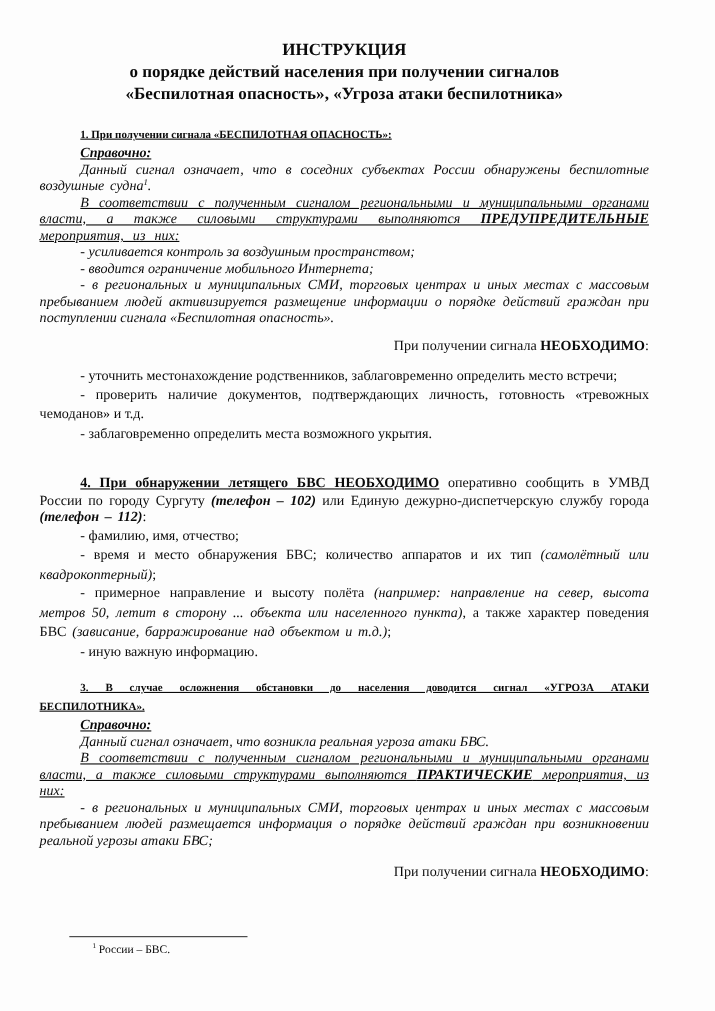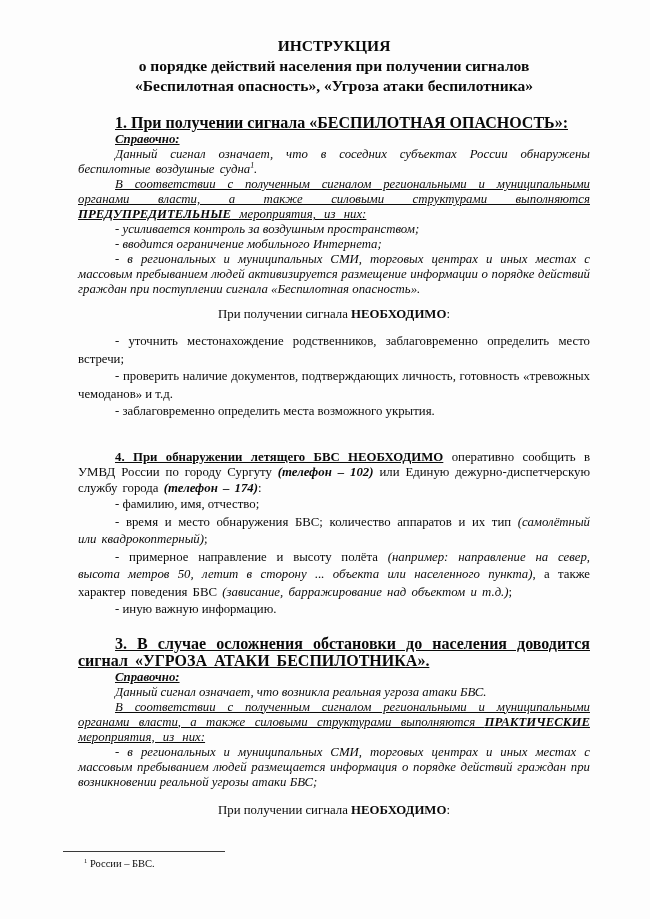--- a/index.html
+++ b/index.html
@@ -5,32 +5,32 @@
   html, body { margin: 0; padding: 0; background: #ffffff; }
   .page {
     position: relative;
     width: 650px;
     height: 919px;
     background: #fdfdfd;
     color: #0a0a0a;
     font-family: "Liberation Serif", "DejaVu Serif", serif;
     font-size: 12.8px;
     line-height: 15px;
-    padding: 36px 60px 0 78px;
+    padding: 36px 60px 0 36px;
     box-sizing: border-box;
     overflow: hidden;
   }
   p { margin: 0; text-align: justify; text-indent: 37px; }
   .title-block p { text-align: center; text-indent: 0; font-weight: bold; font-size: 15.5px; line-height: 20px; }
-  .h1 { font-weight: bold; font-size: 16px; line-height: 17px; }
+  .h1 { font-weight: bold; font-size: 10px; line-height: 17px; }
   .ul { text-decoration: underline; }
   .it { font-style: italic; }
   .bold { font-weight: bold; }
   .sprav { font-weight: bold; font-style: italic; text-decoration: underline; margin-top: 20px; }
-  .center { text-align: center; text-indent: 0; }
+  .center { text-align: right; text-indent: 0; }
   .ws5 { word-spacing: 5px; }
   .ws3 { word-spacing: 3px; }
   .ws2 { word-spacing: 2px; }
   .lh17 p { line-height: 17.5px; }
   sup { font-size: 0.62em; vertical-align: super; line-height: 0; font-style: inherit; }
   #sec1-heading { margin-top: 18px; margin-bottom: 1px; }
   #sec1-alert { margin: 10px 0 11px; }
   #sec2-intro { margin-top: 29px; line-height: 15.5px; }
   #sec3-heading { margin-top: 16px; margin-bottom: 1px; }
   #sec3-alert { margin-top: 13px; }
@@ -64,21 +64,21 @@
   </div>
 
   <p class="center" id="sec1-alert"><span>При получении сигнала </span><span class="bold">НЕОБХОДИМО</span><span>:</span></p>
 
   <div class="lh17">
     <p>- уточнить местонахождение родственников, заблаговременно определить место встречи;</p>
     <p>- проверить наличие документов, подтверждающих личность, готовность «тревожных чемоданов» и т.д.</p>
     <p>- заблаговременно определить места возможного укрытия.</p>
   </div>
 
-  <p class="ws2" id="sec2-intro"><span class="bold ul">4. При обнаружении летящего БВС НЕОБХОДИМО</span><span> оперативно сообщить в УМВД России по городу Сургуту </span><span class="bold it">(телефон – 102)</span><span> или Единую дежурно-диспетчерскую службу города </span><span class="bold it">(телефон – 174)</span><span>:</span></p>
+  <p class="ws2" id="sec2-intro"><span class="bold ul">4. При обнаружении летящего БВС НЕОБХОДИМО</span><span> оперативно сообщить в УМВД России по городу Сургуту </span><span class="bold it">(телефон – 102)</span><span> или Единую дежурно-диспетчерскую службу города </span><span class="bold it">(телефон – 112)</span><span>:</span></p>
 
   <div class="lh17">
     <p>- фамилию, имя, отчество;</p>
     <p class="ws2"><span>- время и место обнаружения БВС; количество аппаратов и их тип </span><span class="it">(самолётный или квадрокоптерный)</span><span>;</span></p>
     <p class="ws2"><span>- примерное направление и высоту полёта </span><span class="it">(например: направление на север, высота метров 50, летит в сторону ... объекта или населенного пункта)</span><span>, а также характер поведения БВС </span><span class="it">(зависание, барражирование над объектом и т.д.)</span><span>;</span></p>
     <p>- иную важную информацию.</p>
   </div>
 
   <p class="h1 ws3" id="sec3-heading"><span class="ul">3. В случае осложнения обстановки до населения доводится сигнал «УГРОЗА АТАКИ БЕСПИЛОТНИКА».</span></p>
 

